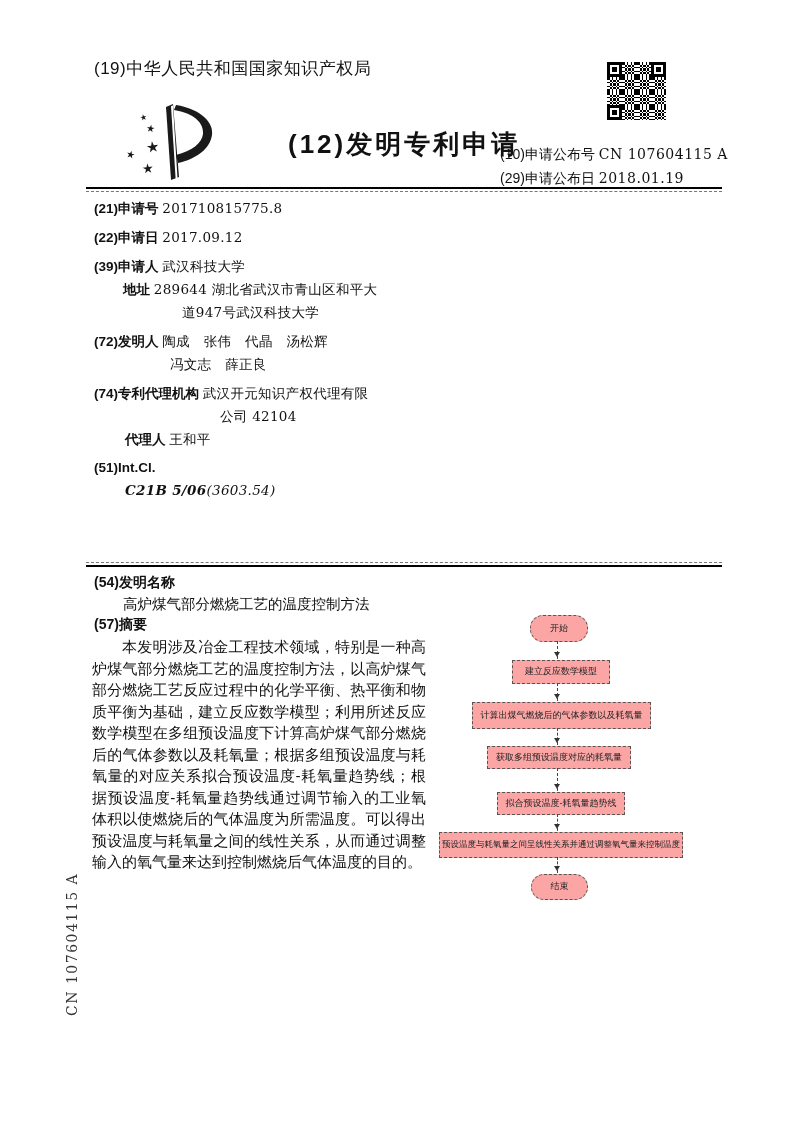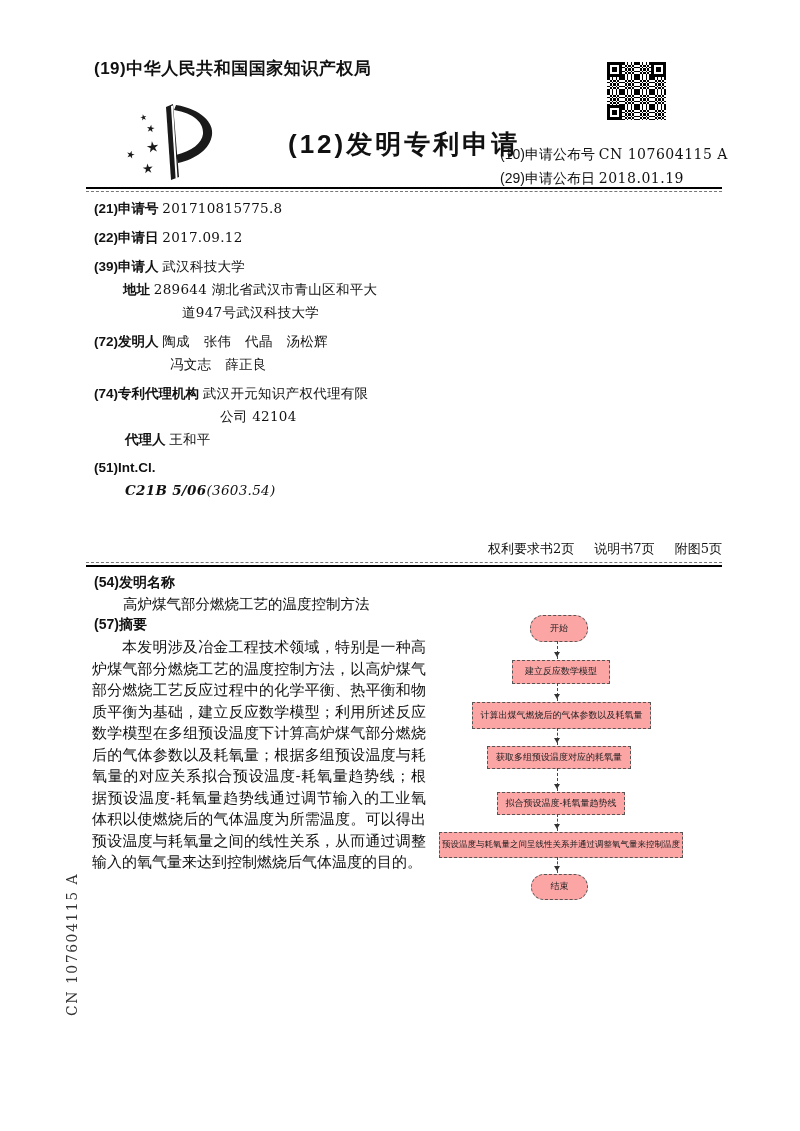--- a/index.html
+++ b/index.html
@@ -5,21 +5,21 @@
   html,body { margin:0; padding:0; background:#f2f2f2; }
   .page {
     position:relative; width:800px; height:1131px; margin:0 auto;
     background:#fff; outline:1px solid #d6d6d6; overflow:hidden;
     font-family:"Liberation Sans","DejaVu Sans",sans-serif; color:#111;
   }
   .serif { font-family:"DejaVu Serif","Liberation Serif",serif; }
   .abs { position:absolute; }
 
   
-  .office { left:94px; top:57px; font-size:17px; font-weight:700; letter-spacing:0.5px; }
+  .office { left:94px; top:57px; font-size:17px; font-weight:400; letter-spacing:0.5px; }
   .doc-type { left:288px; top:109px; font-size:26px; font-weight:700; letter-spacing:3px;margin-top:18px; }
   .pub-line { left:500px; font-size:14px; white-space:nowrap; }
   .pub-line .lbl { font-weight:400; }
   .pub-line .val { font-family:"DejaVu Serif",serif; letter-spacing:0.5px; }
   .pub-no { top:146px; }
   .pub-date { top:170px; }
 
   .rule1 { left:86px; top:187px; width:636px; height:2px;
            border-top:2.5px solid #000; border-bottom:1px dashed #777; }
   .rule2 { left:86px; top:562px; width:636px; height:2px;
@@ -166,25 +166,20 @@
       </div>
     </div>
     <div class="b-group">
       <div><span class="lbl">(51)Int.Cl.</span></div>
       <div class="ind-intcl">
         <span class="val intcl-code">C21B 5/06</span><span class="val">(3603.54)</span>
       </div>
     </div>
   </div>
 
-  <div class="abs pages-info serif">
-    <span>权利要求书2页</span>
-    <span>说明书7页</span>
-    <span>附图5页</span>
-  </div>
 
   <div class="abs rule2"></div>
 
   <div class="abs title-lbl">(54)发明名称</div>
   <div class="abs inv-title serif">高炉煤气部分燃烧工艺的温度控制方法</div>
   <div class="abs abstract-lbl">(57)摘要</div>
   <div class="abs abstract serif">本发明涉及冶金工程技术领域，特别是一种高炉煤气部分燃烧工艺的温度控制方法，以高炉煤气部分燃烧工艺反应过程中的化学平衡、热平衡和物质平衡为基础，建立反应数学模型；利用所述反应数学模型在多组预设温度下计算高炉煤气部分燃烧后的气体参数以及耗氧量；根据多组预设温度与耗氧量的对应关系拟合预设温度-耗氧量趋势线；根据预设温度-耗氧量趋势线通过调节输入的工业氧体积以使燃烧后的气体温度为所需温度。可以得出预设温度与耗氧量之间的线性关系，从而通过调整输入的氧气量来达到控制燃烧后气体温度的目的。</div>
 
   <div>
     <div class="fc-node fc-oval" style="left:530px;top:615px;width:56px;height:25px">开始</div>

